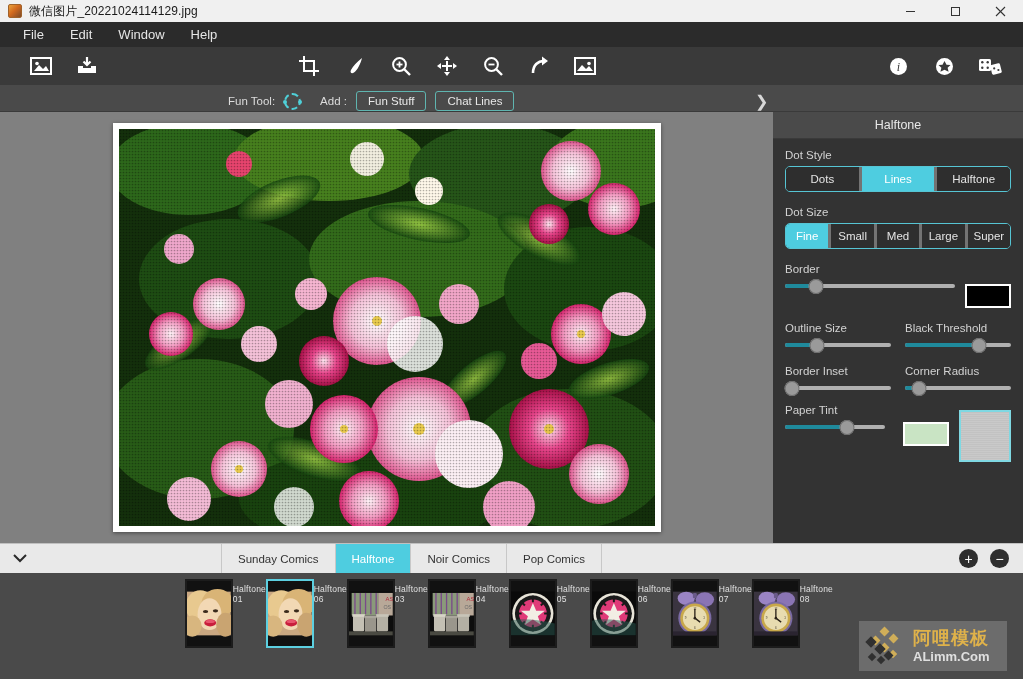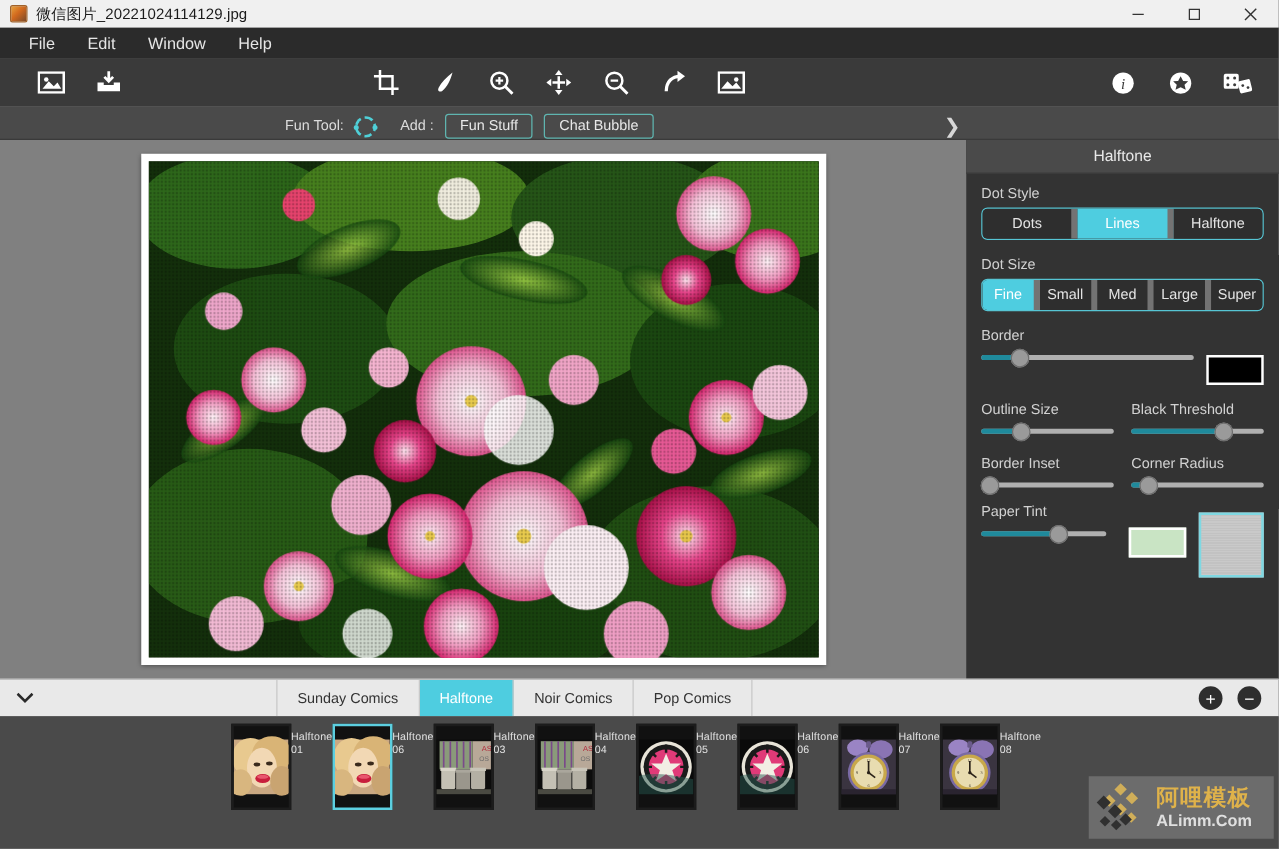--- a/index.html
+++ b/index.html
@@ -65,21 +65,21 @@
   .panel { width:250px; background:#333333; display:flex; flex-direction:column; }
   .panel-head { height:27px; background:#4a4a4a; color:#e8e8e8; font-size:12.5px;
                 display:flex; align-items:center; justify-content:center;
                 border-bottom:1px solid #3a3a3a; }
   .panel-body { flex:1; padding:10px 12px 0 12px; }
   .grp-label { color:#d2d2d2; font-size:11.5px; margin-bottom:5px; }
   .grp { margin-bottom:14px; }
 
   .seg { display:flex; border:1px solid #56c5d4; border-radius:5px; overflow:hidden; height:26px; }
   .seg div { flex:1; display:flex; align-items:center; justify-content:center;
-             color:#e4e4e4; font-size:11.5px; background:#2e2e2e; border-right:5px solid #737373; }
+             color:#e4e4e4; font-size:11.5px; background:#2e2e2e; border-right:3px solid #737373; }
   .seg div:last-child { border-right:none; }
   .seg div.on { background:#4ecde0; color:#ffffff; }
 
   .slider-row { display:flex; gap:14px; }
   .slider-col { flex:1; }
   .sl-label { color:#d2d2d2; font-size:11.5px; margin-bottom:9px; }
   .track { position:relative; height:4px; background:#b0b0b0; border-radius:2px; }
   .fill { position:absolute; left:0; top:0; height:4px; background:#1f8a9c; border-radius:2px; }
   .knob { position:absolute; width:15px; height:15px; border-radius:50%; background:#9a9a9a;
           top:-5.5px; transform:translateX(-50%); box-shadow:0 0 0 1px #6e6e6e inset; }
@@ -110,21 +110,21 @@
   .filmstrip { position:absolute; left:0; top:573px; width:1023px; height:106px;
                background:#4a4a4a; display:flex; align-items:flex-start; padding-top:6px; }
   .fs-pad { width:185px; flex:none; }
   .thumb-wrap { width:81px; margin-right:0; display:flex; flex-direction:row; align-items:flex-start; }
   .thumb { width:69px; height:69px; border:2px solid #1c1c1c; overflow:hidden; background:#111; }
   .thumb.sel { border-color:#5ccfe0; }
   .thumb svg { display:block; width:100%; height:100%; }
   .thumb-label { color:#e0e0e0; font-size:8.5px; margin-top:5px; letter-spacing:.2px; }
 
   
-  .watermark { position:absolute; right:4px; bottom:8px; width:148px; height:50px;
+  .watermark { position:absolute; right:16px; bottom:8px; width:148px; height:50px;
                background:#6e6e6e; display:flex; align-items:center; gap:4px;
                padding-left:6px; opacity:.95; }
   .wm-logo { width:44px; height:40px; flex:none; }
   .wm-text { display:flex; flex-direction:column; line-height:1; }
   .wm-cn { color:#e8b84b; font-size:18px; font-weight:bold; letter-spacing:1px; }
   .wm-en { color:#e8e8e8; font-size:13px; font-weight:bold; margin-top:3px; }
 </style>
 </head>
 <body>
 
@@ -256,21 +256,21 @@
   </div>
   <div style="width:10px"></div>
 </div>
 
 <div class="funbar">
   <div class="funbar-inner">
     <div class="fun-label">Fun Tool:</div>
     <div class="fun-circle"></div>
     <div class="fun-label" style="margin-left:10px">Add :</div>
     <div class="fun-btn">Fun Stuff</div>
-    <div class="fun-btn">Chat Bubble</div>
+    <div class="fun-btn">Chat Lines</div>
   </div>
   <div class="fun-chev">❯</div>
 </div>
 
 <div class="workarea">
 
   <div class="canvas-area">
     <div class="photo-frame">
       <div class="photo">
         <svg viewBox="0 0 536 397" preserveAspectRatio="none">

